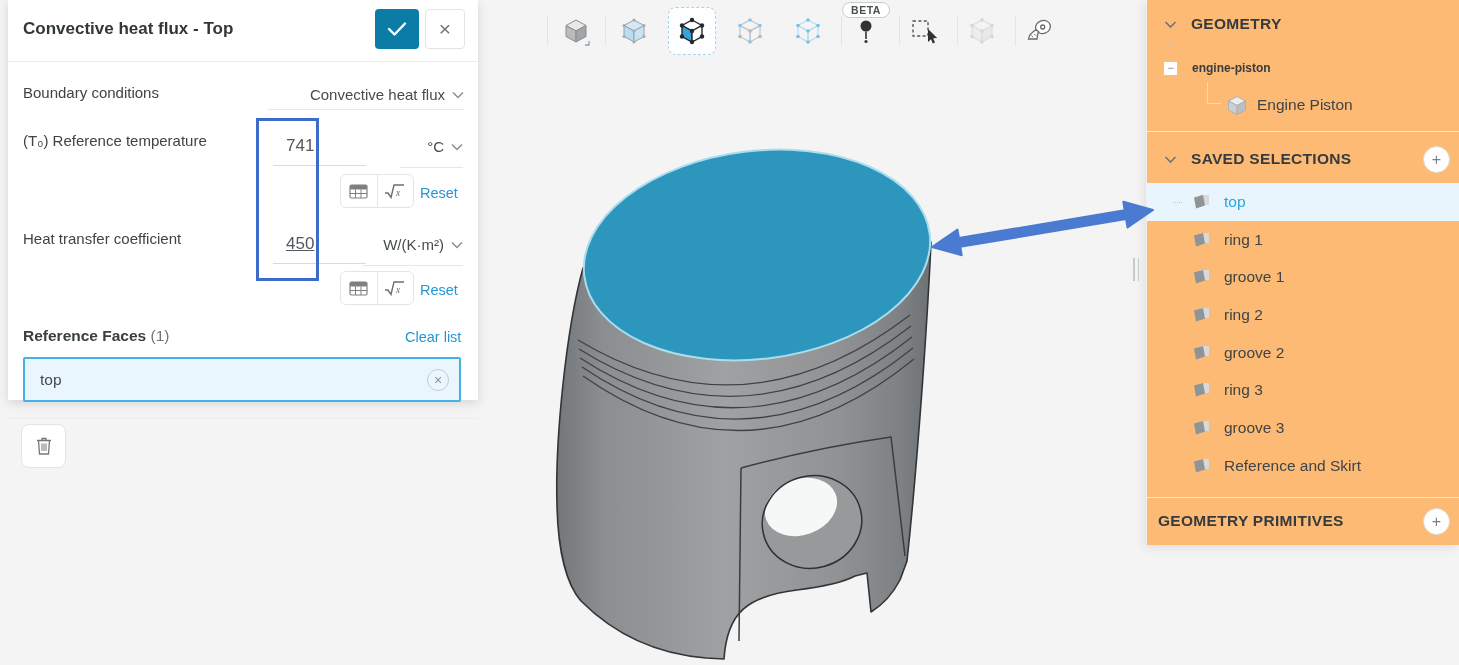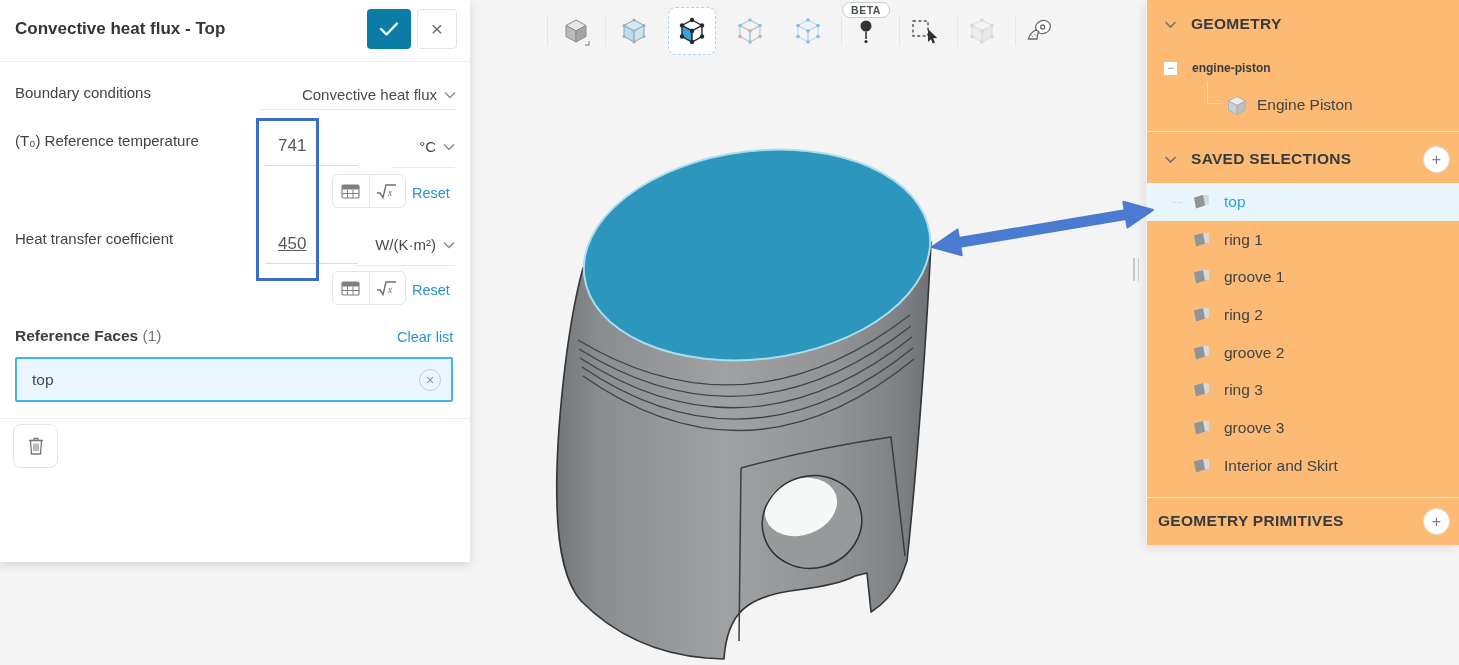--- a/index.html
+++ b/index.html
@@ -5,21 +5,21 @@
   * { margin:0; padding:0; box-sizing:border-box; }
   html,body { width:1459px; height:665px; }
   body {
     position:relative; overflow:hidden;
     background:#f4f4f5;
     font-family:"Liberation Sans", sans-serif;
     color:#3d4346;
   }
   
   .left-panel {
-    position:absolute; left:0; top:0; width:470px; height:562px;
+    position:absolute; left:8px; top:0; width:470px; height:400px;
     background:#fff; box-shadow:0 3px 10px rgba(0,0,0,.13);
   }
   .lp-title { position:absolute; left:15px; top:19px; font-size:17px; font-weight:700; color:#31373a; }
   .btn { position:absolute; border-radius:4px; display:flex; align-items:center; justify-content:center; cursor:pointer; }
   .btn-confirm { left:367px; top:9px; width:44px; height:40px; background:#0b7ca6; }
   .btn-close { left:417px; top:9px; width:40px; height:40px; background:#fff; border:1px solid #e3e4e5; color:#6f7376; font-size:21px; }
   .lp-divider { position:absolute; left:0; right:0; height:1px; background:#ededee; }
   .lbl { position:absolute; left:15px; font-size:15px; color:#3e4447; }
   .select {
     position:absolute; display:flex; align-items:center; justify-content:flex-end; gap:7px;
@@ -464,21 +464,21 @@
       <rect x="9" y="3" width="9" height="10" fill="#d7d9db"></rect>
       <path d="M3 5.5 L12 3 L14 13.5 L5 16.5 Z" fill="#8f9497"></path>
     </svg>
     <span class="ss-label">groove 3</span>
   </div>
       <div class="ss-item">
     <svg width="21" height="20">
       <rect x="9" y="3" width="9" height="10" fill="#d7d9db"></rect>
       <path d="M3 5.5 L12 3 L14 13.5 L5 16.5 Z" fill="#8f9497"></path>
     </svg>
-    <span class="ss-label">Interior and Skirt</span>
+    <span class="ss-label">Reference and Skirt</span>
   </div>
     </div>
 
   <div class="rp-divider" style="top:497px"></div>
   <div class="gp-header">
     <span>GEOMETRY PRIMITIVES</span>
   </div>
   <div class="plus-btn" style="top:508px">
       <span>+</span>
     </div>

